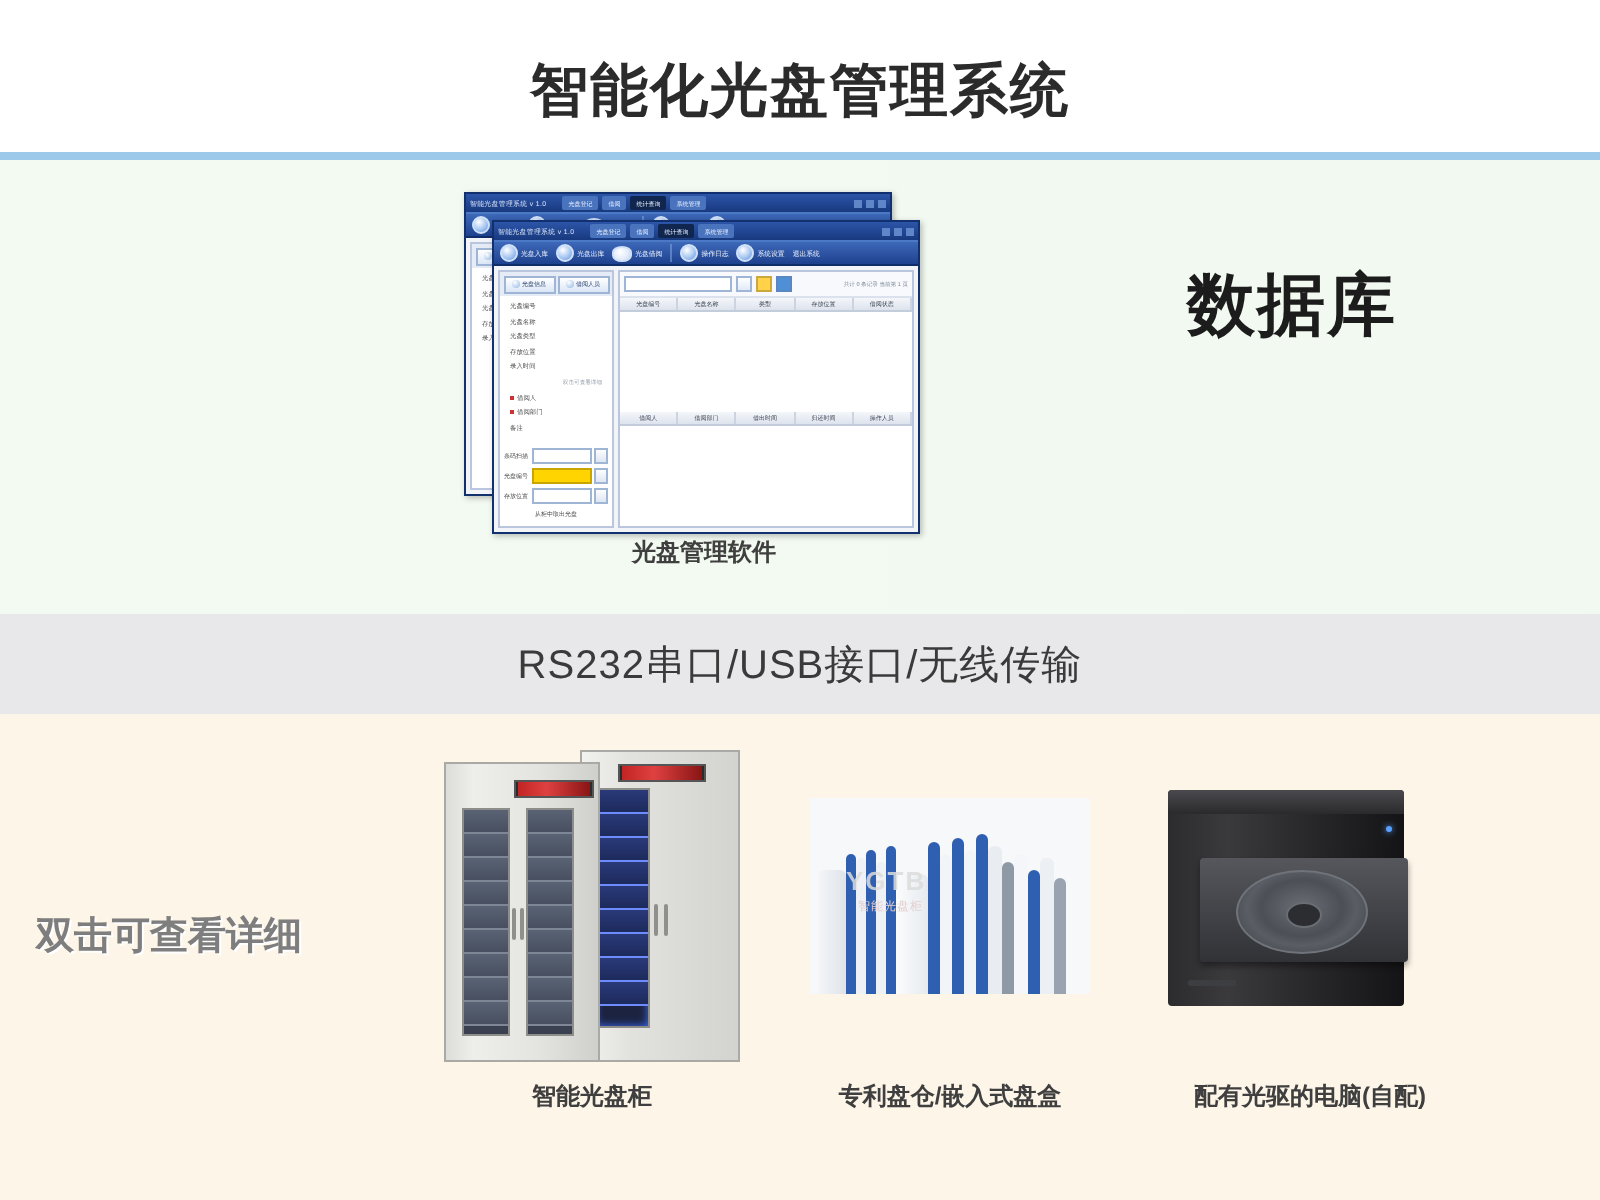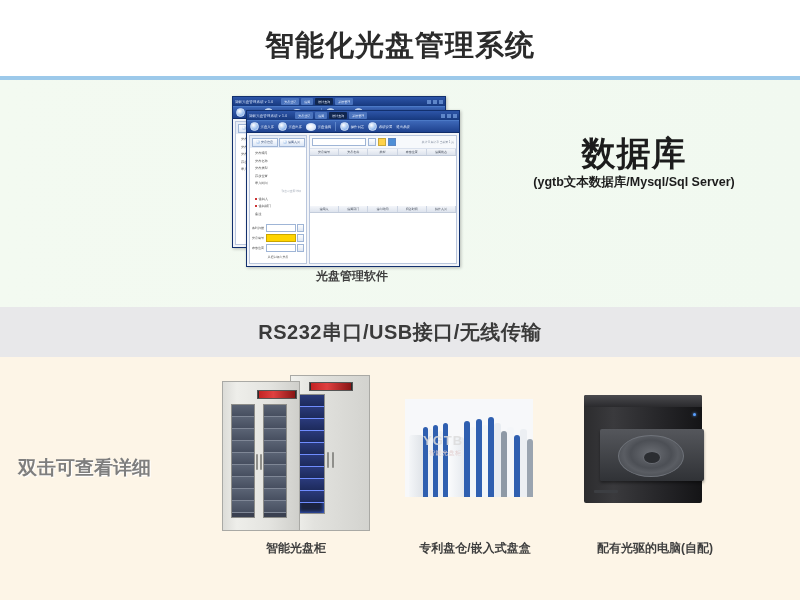--- a/index.html
+++ b/index.html
@@ -124,30 +124,30 @@
   .grid-head{display:flex;background:linear-gradient(to bottom,#f4f6fa,#dde3ed);border-bottom:1px solid #c3ccdb;}
   .grid-head .gh{flex:1;font-size:3px;color:#3c4452;text-align:center;padding:1px 0;border-right:.5px solid #ccd4e2;white-space:nowrap;}
   .grid-body{flex:1;background:#ffffff;}
 
   .soft-caption{
     position:absolute;left:246px;top:188px;width:212px;text-align:center;
     font-size:12px;color:#3f3f3f;font-weight:bold;
   }
 
   .db-block{
-    position:absolute;left:488px;top:55px;width:292px;text-align:center;
+    position:absolute;left:500px;top:55px;width:292px;text-align:center;
   }
   .db-title{font-size:34px;font-weight:bold;color:#1c1c1c;letter-spacing:1px;line-height:1.1;}
   .db-sub{font-size:12.5px;font-weight:bold;color:#1c1c1c;margin-top:2px;}
 
   
   .conn-text{
     position:absolute;left:0;top:0;width:800px;height:50px;
     display:flex;align-items:center;justify-content:center;
-    font-size:20px;font-weight:bold;color:#3a3a3a;letter-spacing:.5px;
+    font-size:20px;font-weight:normal;color:#3a3a3a;letter-spacing:.5px;
   }
 
   
   .hw-row{position:absolute;left:0;top:0;width:800px;height:243px;}
   .hw-caption{
     position:absolute;text-align:center;font-size:12px;color:#3f3f3f;font-weight:bold;white-space:nowrap;
   }
 
   
   .cab-wrap{position:absolute;left:222px;top:18px;width:150px;height:160px;}
@@ -160,21 +160,21 @@
     border:1px solid #a9a9a5;}
   .cab-led{position:absolute;height:7px;background:#2b2b2b;border:1px solid #555;}
   .cab-led i{display:block;height:100%;background:linear-gradient(to right,#d22,#f44 40%,#911);opacity:.85;margin:0 1px;}
   .glass{position:absolute;background:#3a4050;border:1px solid #8d8d89;overflow:hidden;}
   .glass.lit{background:#1b2340;box-shadow:inset 0 0 4px #3f6fff;}
   .shelf{height:11px;border-bottom:1px solid #7f8796;background:linear-gradient(to bottom,#5a6374,#474f60);}
   .glass.lit .shelf{background:linear-gradient(to bottom,#2a3a7a,#1d2a5c);border-bottom:1px solid #6f8cff;}
   .handle{position:absolute;width:2px;height:16px;background:#8f8f8b;border-radius:1px;}
 
   
-  .tray-wrap{position:absolute;left:405px;top:42px;width:128px;height:98px;
+  .tray-wrap{position:absolute;left:405px;top:42px;width:140px;height:98px;
     background:#f7f8fa;overflow:hidden;border:0;text-align:right;}
   .fin{position:absolute;bottom:0;border-radius:3px 3px 0 0;}
   .wm{position:absolute;left:18px;top:34px;font-size:13px;color:#dcdcdc;font-weight:bold;letter-spacing:1px;opacity:.85;}
   .wm2{position:absolute;left:24px;top:50px;font-size:6px;color:#e3cfcf;letter-spacing:.5px;}
 
   
   .pc-wrap{position:absolute;left:578px;top:38px;width:132px;height:112px;}
   .pc-case{position:absolute;left:6px;top:0;width:118px;height:108px;
     background:linear-gradient(to right,#2c2c2e 0%,#3a3a3d 25%,#232326 70%,#141416 100%);
     border-radius:2px;}
@@ -383,21 +383,20 @@
             </div>
             <div class="grid-body"></div>
           </div>
         </div>
       </div>
 
       <div class="soft-caption">光盘管理软件</div>
 
       <div class="db-block">
         <div class="db-title">数据库</div>
-        <div class="db-sub">(ygtb文本数据库/Mysql/Sql Server)</div>
       </div>
     </div>
 
   </div>
 
   <div class="band band-gray">
     <div class="conn-text">RS232串口/USB接口/无线传输</div>
   </div>
 
   <div class="band band-cream">

